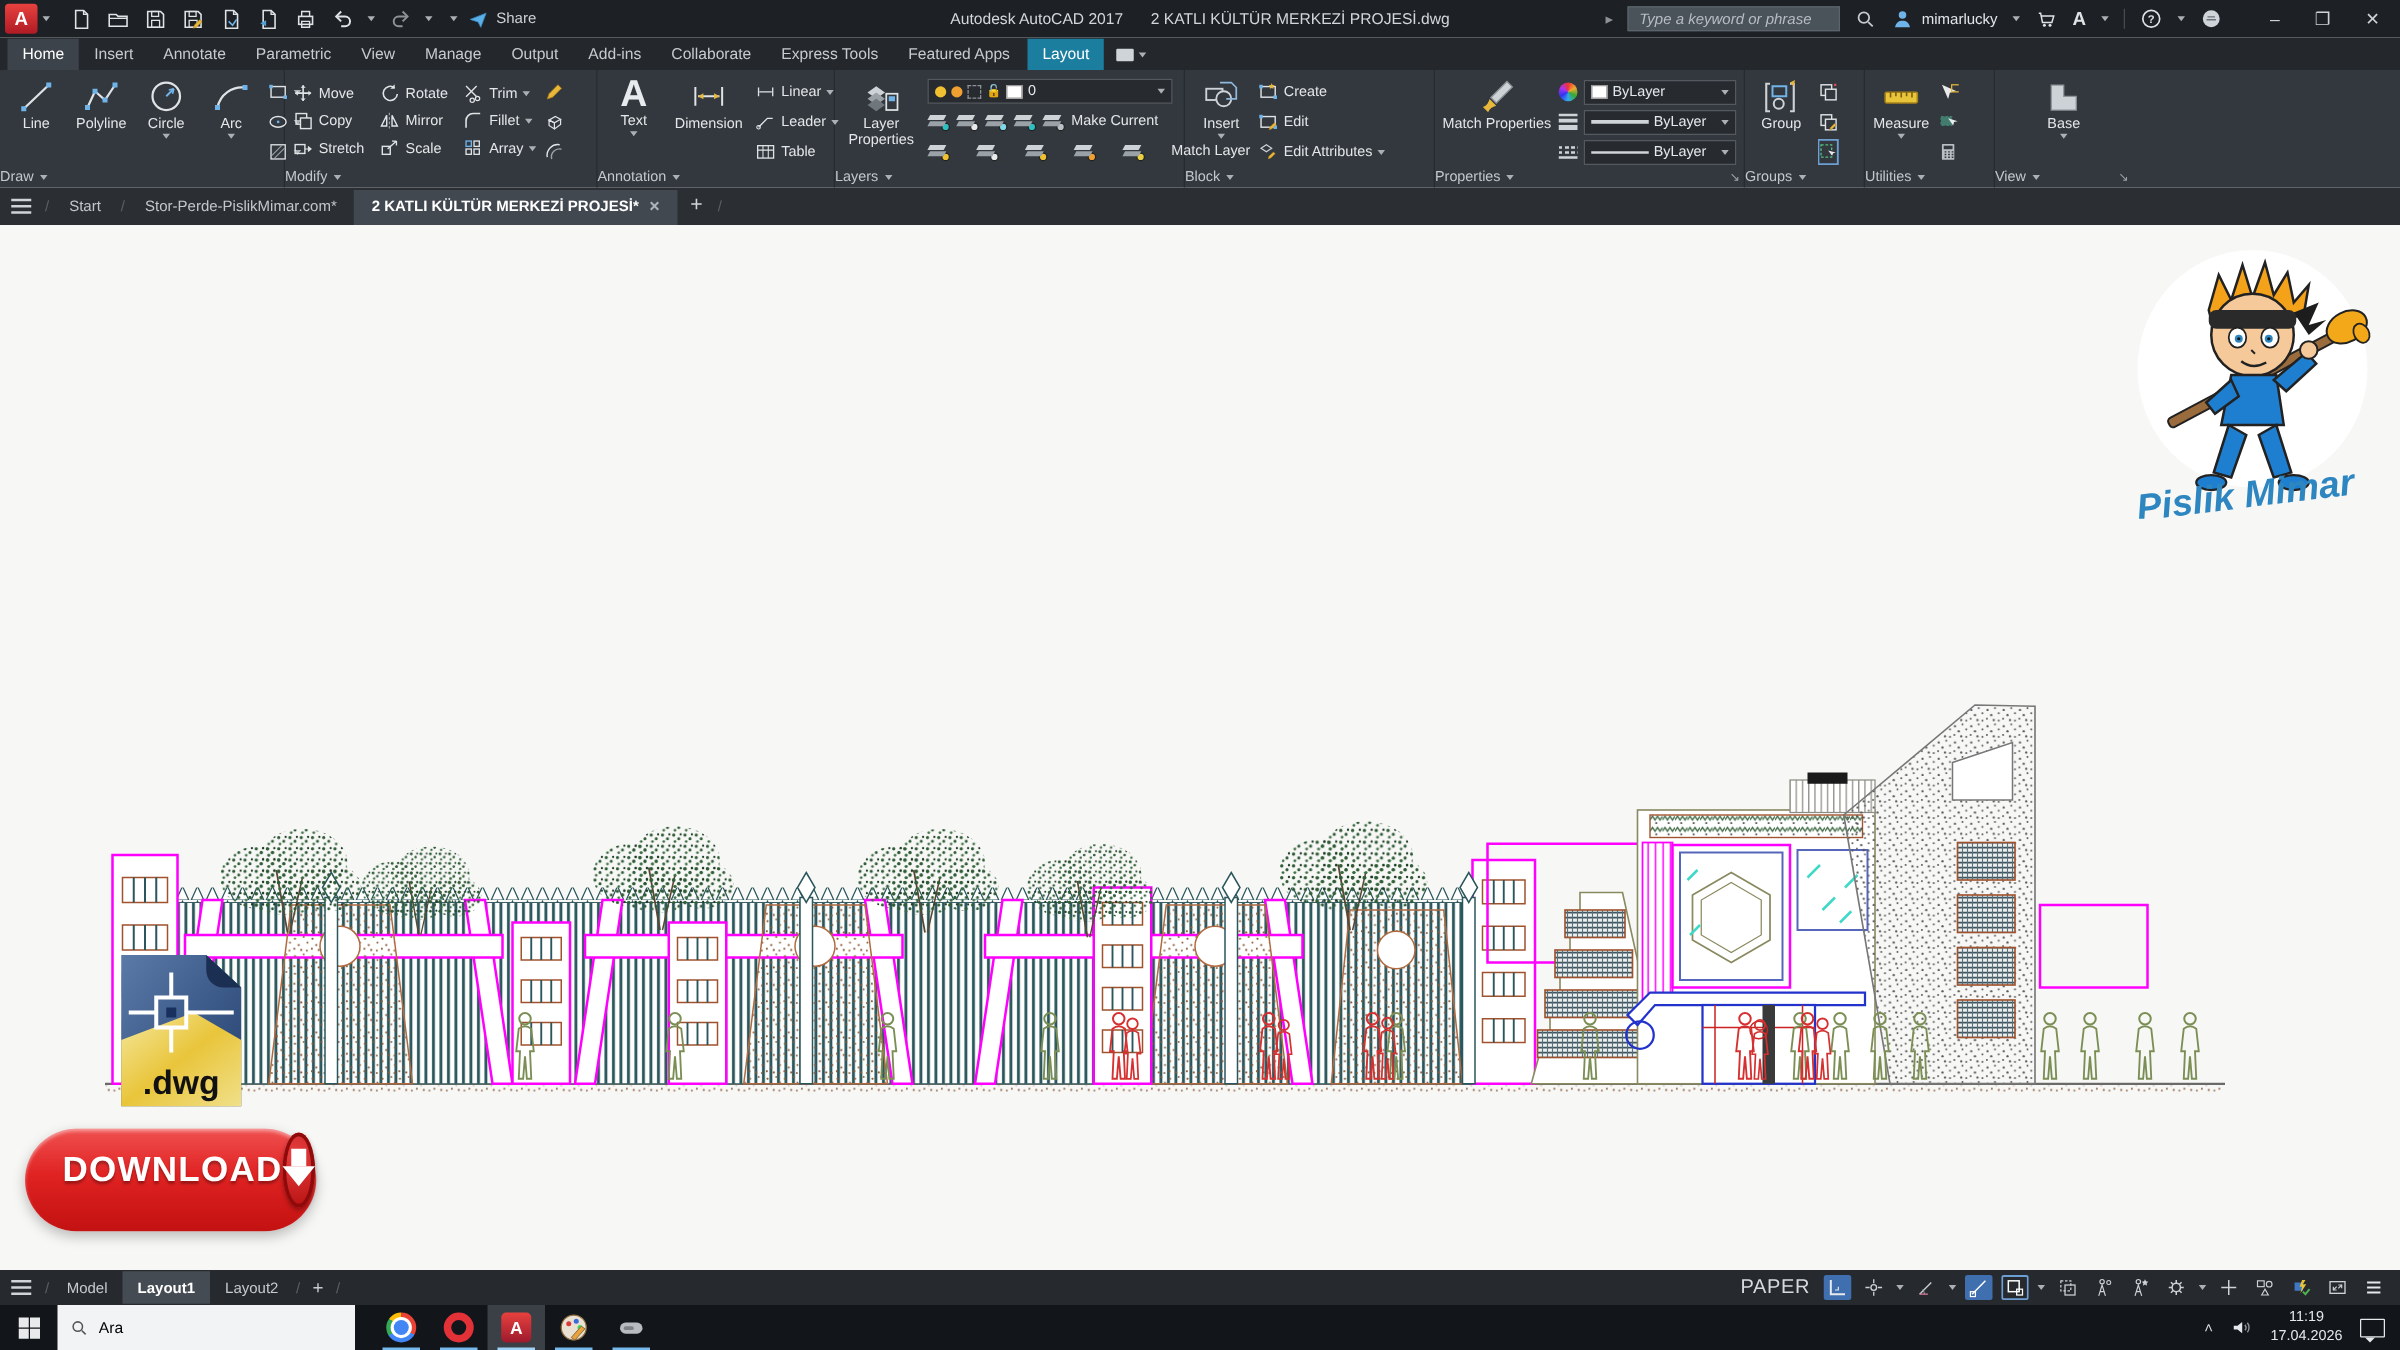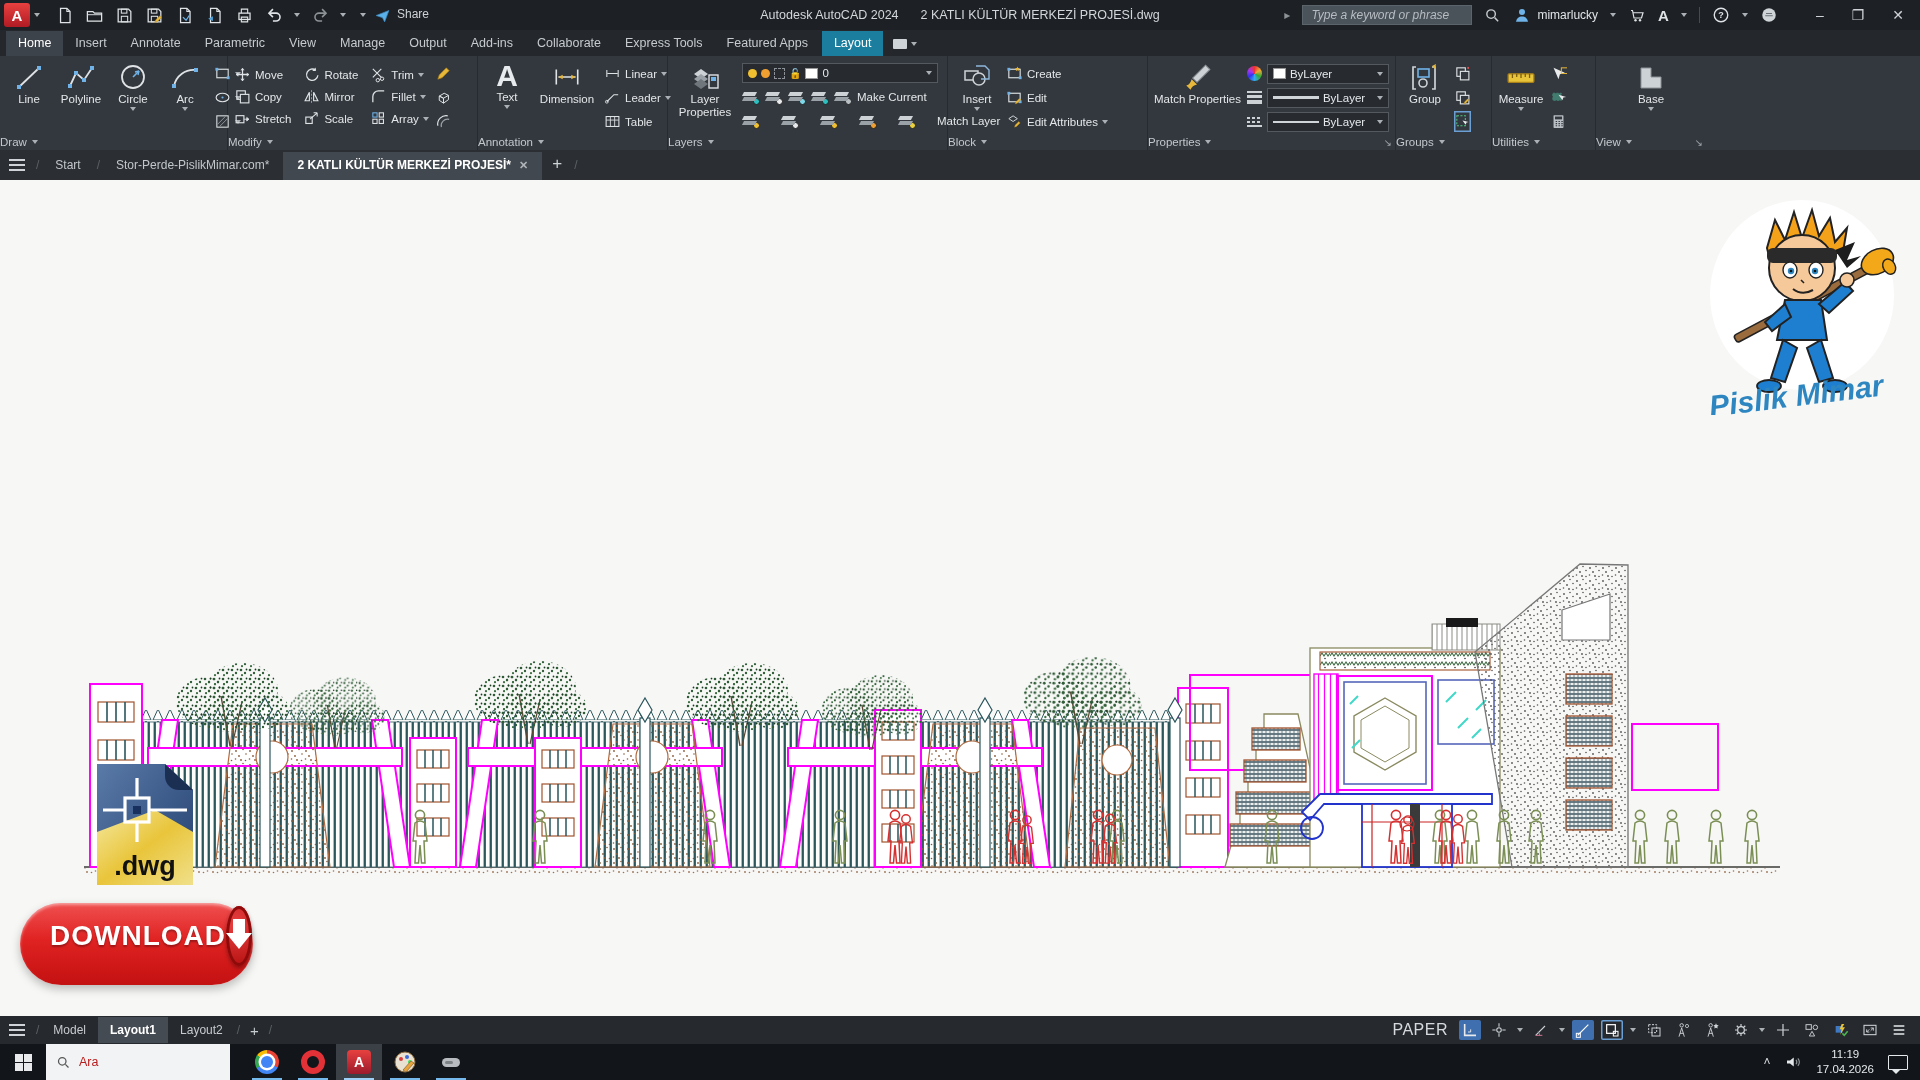--- a/index.html
+++ b/index.html
@@ -87,21 +87,21 @@
   .sbi { width:22px; height:20px; display:flex; align-items:center; justify-content:center; border-radius:2px; }
   .sbi svg { width:16px; height:16px; }
   .sbi.on { background:#3f6fae; }
   .sbi.onb { box-shadow:inset 0 0 0 1.5px #6c9fd4; }
 
   
   .taskbar { position:absolute; top:1044px; left:0; right:0; height:36px; background:#121519; display:flex; align-items:stretch; }
   .winlogo { width:46px; display:flex; align-items:center; justify-content:center; }
   .wgrid { display:grid; grid-template-columns:8px 8px; grid-template-rows:8px 8px; gap:1px; }
   .wgrid i { background:#e8eaec; }
-  .tsearch { width:184px; background:#f2f3f4; color:#b91c1c; display:flex; align-items:center; gap:8px; padding:0 10px; font-size:12.5px; }
+  .tsearch { width:238px; background:#f2f3f4; color:#000000; display:flex; align-items:center; gap:8px; padding:0 10px; font-size:12.5px; }
   .tico { width:46px; display:flex; align-items:center; justify-content:center; position:relative; }
   .tico .ul { position:absolute; bottom:0; left:8px; right:8px; height:2.5px; background:#76b9ed; }
   .tico.activeapp { background:#3a4046; }
   .chrome { width:24px; height:24px; border-radius:50%; background:conic-gradient(#ea4335 0 33%, #4285f4 33% 66%, #34a853 66% 85%, #fbbc05 85% 100%); position:relative; }
   .chrome::after { content:""; position:absolute; inset:6px; border-radius:50%; background:#4285f4; box-shadow:0 0 0 2.5px #fff; }
   .opera { width:24px; height:24px; border-radius:50%; border:6px solid #e23238; }
   .acadbadge { width:24px; height:24px; border-radius:4px; background:linear-gradient(180deg,#e8413f,#9d1a2c); color:#fff; font-weight:bold; font-size:14px; display:flex; align-items:center; justify-content:center; }
   .tb-clock { margin-left:auto; display:flex; align-items:center; gap:14px; padding-right:12px; color:#e6e9eb; }
   .clockcol { text-align:center; font-size:11.5px; line-height:1.3; }
   .chev { color:#d8dbde; font-size:12px; }
@@ -448,21 +448,21 @@
       <span class="caret sm"></span>
       <span class="caret sm" style="margin-left:4px"></span>
     </div>
     <div class="share">
       <svg viewBox="0 0 24 24" width="17" height="17">
           <use href="#ic-plane"></use>
         </svg>
       <span>Share</span>
     </div>
     <div class="tb-center">
-      <span>Autodesk AutoCAD 2024</span>
+      <span>Autodesk AutoCAD 2017</span>
       <span>2 KATLI KÜLTÜR MERKEZİ PROJESİ.dwg</span>
     </div>
     <div class="tb-right">
       <span style="color:#8c9297">▸</span>
       <div class="searchbox">
           <span>Type a keyword or phrase</span>
         </div>
       <svg viewBox="0 0 24 24" width="17" height="17">
           <use href="#ic-search"></use>
         </svg>

